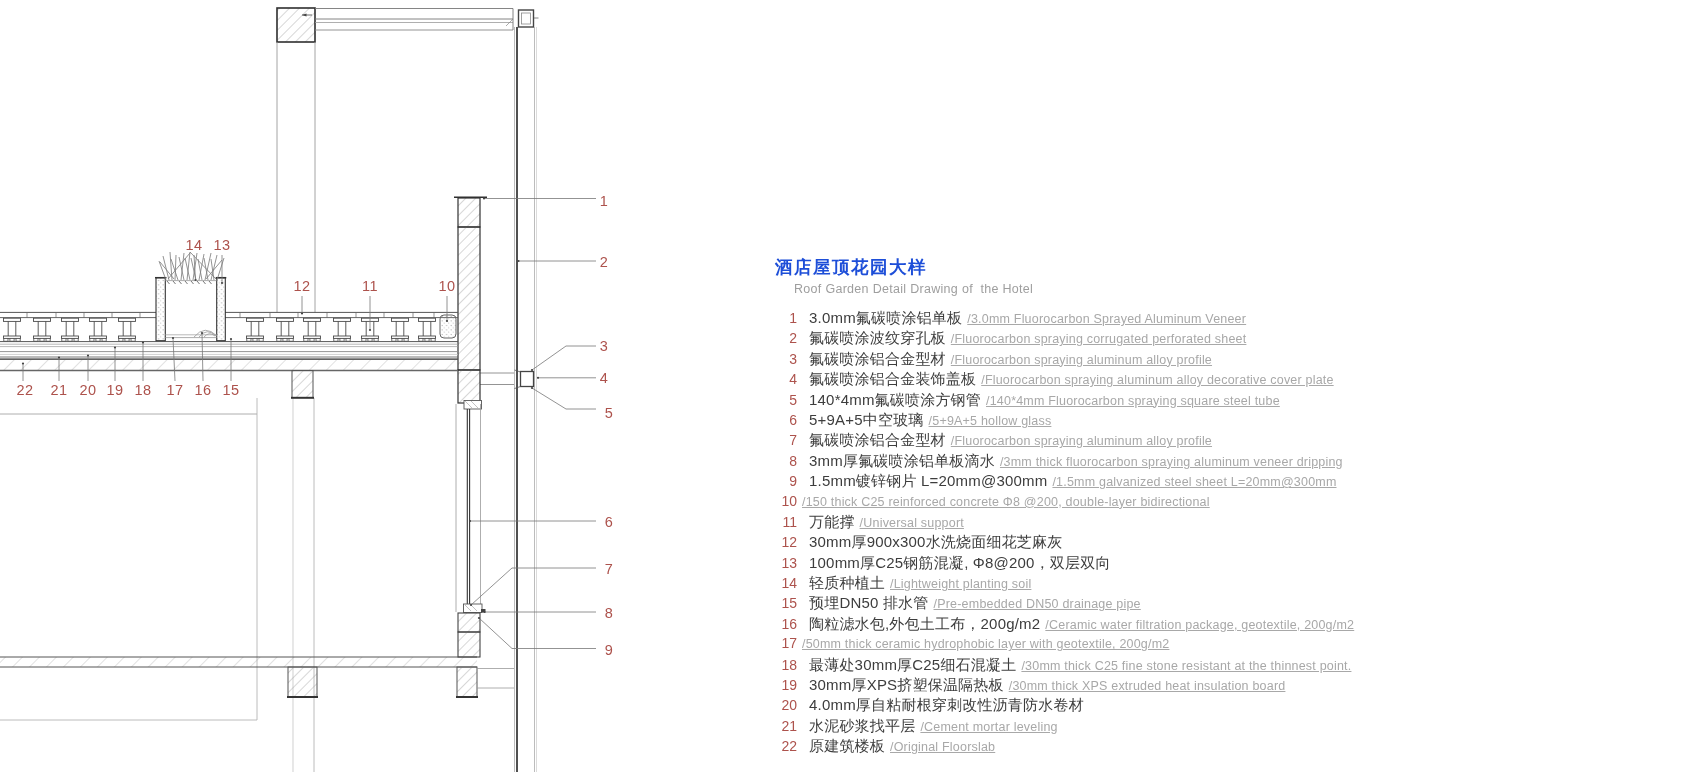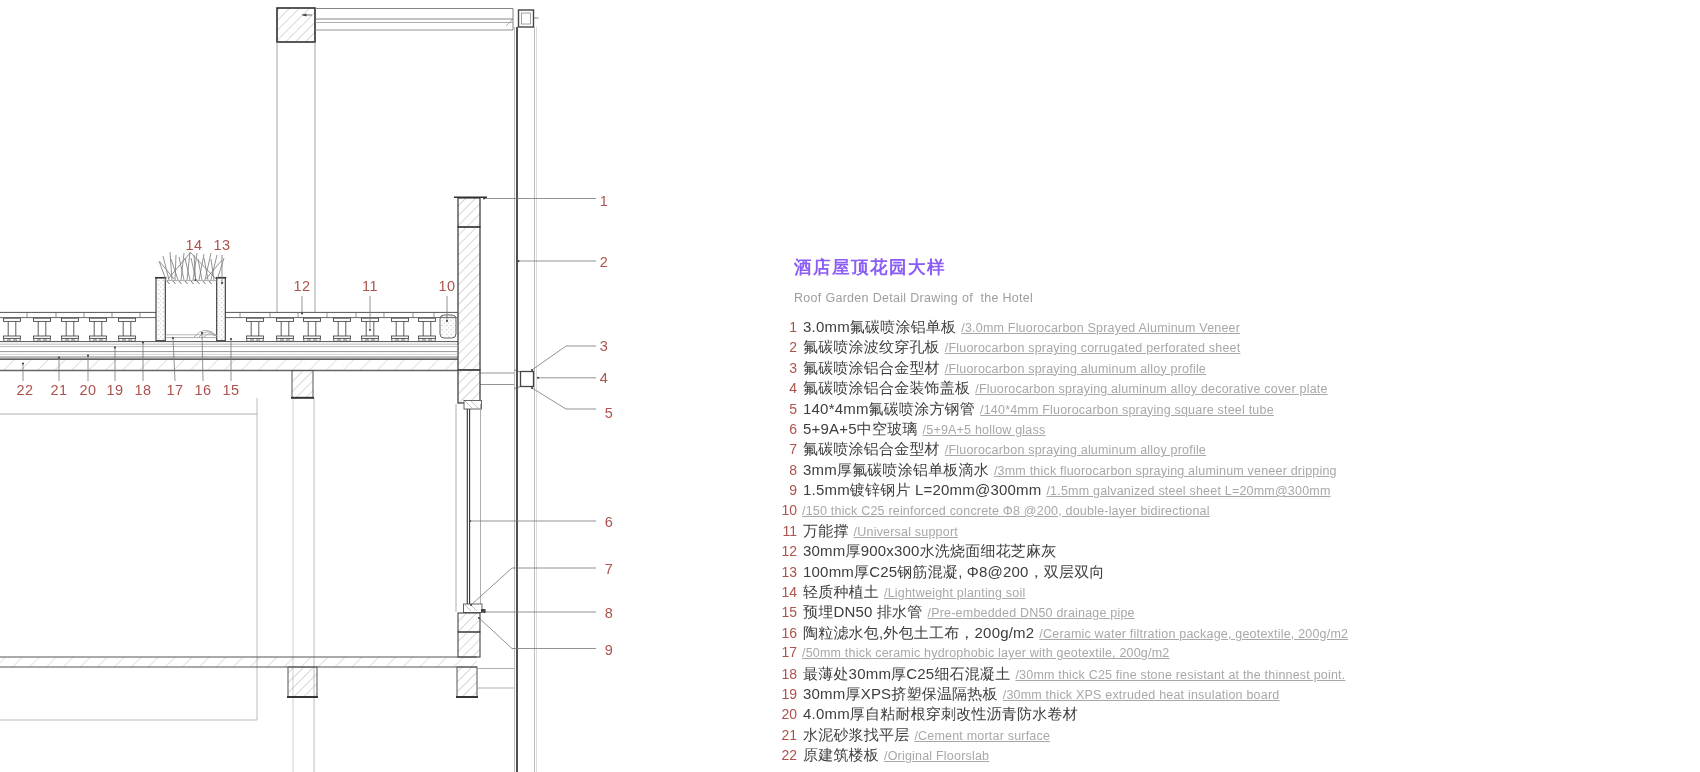--- a/index.html
+++ b/index.html
@@ -3,26 +3,26 @@
 <meta charset="utf-8">
 <style>
   html,body{margin:0;padding:0;background:#fff;}
   body{width:1700px;height:772px;position:relative;overflow:hidden;
        font-family:"Liberation Sans","DejaVu Sans",sans-serif;}
   .stage{position:absolute;left:0;top:0;width:1700px;height:772px;background:#fff;}
   svg{position:absolute;left:0;top:0;}
   .callout{position:absolute;transform:translate(-50%,-50%);
            color:#ad524c;font-size:14.5px;letter-spacing:.5px;line-height:1;}
   .legend{position:absolute;left:775px;top:255px;width:900px;}
-  .ltitle{margin-left:19px;font-size:17.5px;color:#8b5cf6;letter-spacing:1.5px;font-weight:600;}
-  .lsub{margin-left:19px;margin-top:12px;font-size:12.5px;color:#9e9e9e;white-space:pre;letter-spacing:.3px;}
+  .ltitle{font-size:17.5px;color:#1d4ed8;letter-spacing:1.5px;font-weight:600;}
+  .lsub{margin-left:19px;margin-top:3px;font-size:12.5px;color:#9e9e9e;white-space:pre;letter-spacing:.3px;}
   .lrows{margin-top:13px;}
   .lrow{display:flex;align-items:baseline;height:20.4px;white-space:nowrap;}
   .lno{width:22px;text-align:right;color:#ad524c;font-size:14px;flex:none;}
-  .lzh{margin-left:6px;font-size:15px;color:#3d3d3d;letter-spacing:.2px;}
+  .lzh{margin-left:12px;font-size:15px;color:#3d3d3d;letter-spacing:.2px;}
   .len{margin-left:5px;font-size:12.5px;color:#a8a8a8;letter-spacing:.2px;text-decoration:underline;}
 </style>
 </head>
 <body>
 
 <div class="stage">
 
   <svg width="660" height="772" viewBox="0 0 660 772">
     <defs>
       <pattern id="hatch" width="7" height="7" patternUnits="userSpaceOnUse" patternTransform="rotate(45)">
@@ -440,21 +440,21 @@
           <span class="lzh">30mm厚XPS挤塑保温隔热板</span>
           <span class="len">/30mm thick XPS extruded heat insulation board</span>
         </div>
         <div class="lrow">
           <span class="lno">20</span>
           <span class="lzh">4.0mm厚自粘耐根穿刺改性沥青防水卷材</span>
         </div>
         <div class="lrow">
           <span class="lno">21</span>
           <span class="lzh">水泥砂浆找平层</span>
-          <span class="len">/Cement mortar surface</span>
+          <span class="len">/Cement mortar leveling</span>
         </div>
         <div class="lrow">
           <span class="lno">22</span>
           <span class="lzh">原建筑楼板</span>
           <span class="len">/Original Floorslab</span>
         </div>
       </div>
   </div>
 
 </div>

